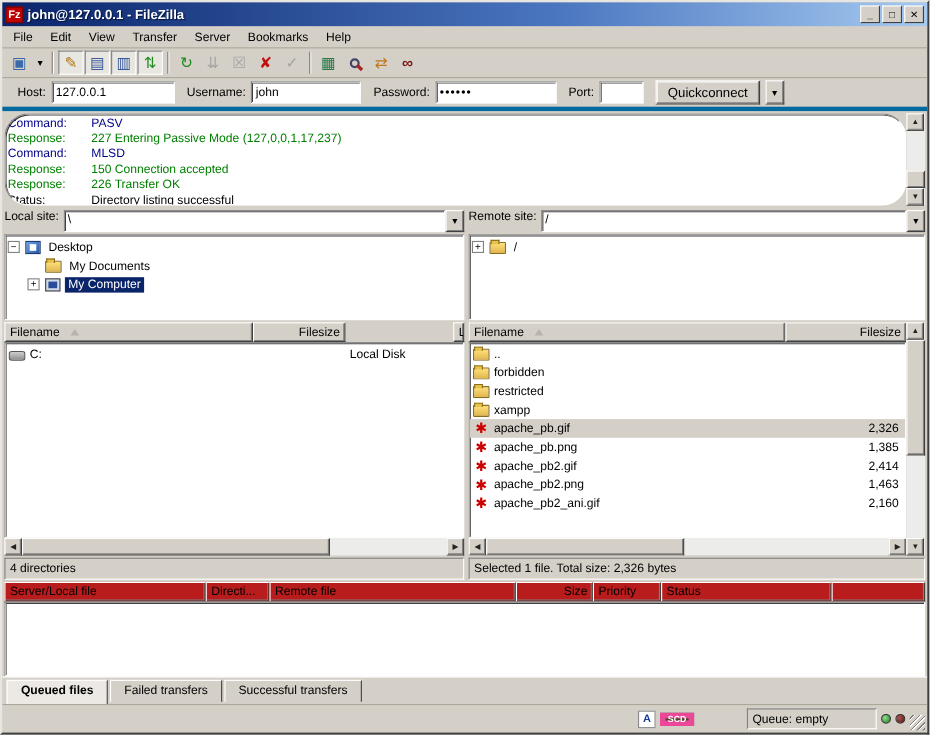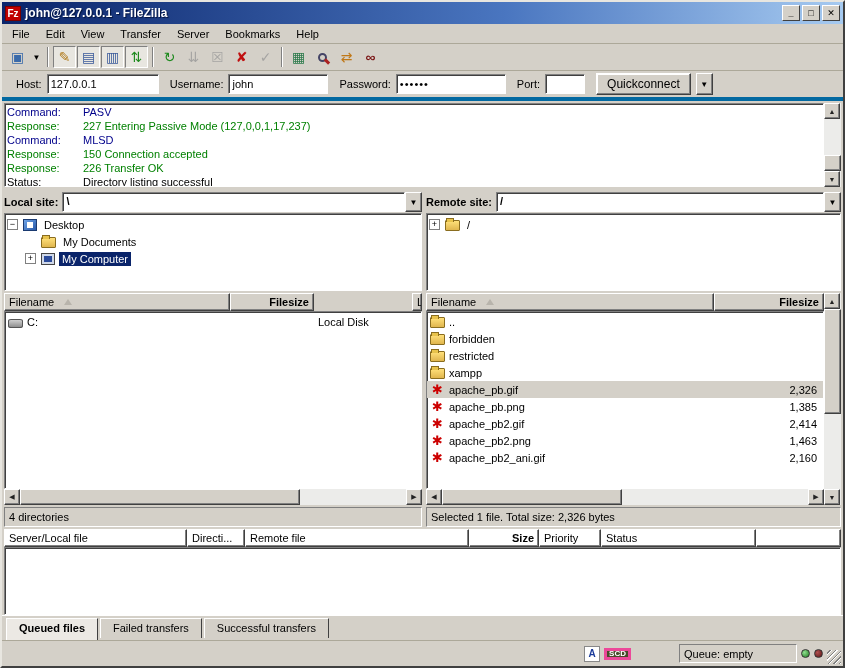--- a/index.html
+++ b/index.html
@@ -48,42 +48,42 @@
   .qc-btn { height:22px; padding:2px 10px; background:#d4d0c8; border:1px solid; border-color:#fff #404040 #404040 #fff;
     box-shadow:inset -1px -1px 0 #808080, inset 1px 1px 0 #fff; font-family:inherit; font-size:12px; }
   .qc-drop { width:17px; height:22px; background:#d4d0c8; border:1px solid; border-color:#fff #404040 #404040 #fff;
     box-shadow:inset -1px -1px 0 #808080; display:flex; align-items:center; justify-content:center; font-size:8px; }
 
   
   .sunken { background:#fff; border:1px solid; border-color:#808080 #fff #fff #808080; box-shadow:inset 1px 1px 0 #404040; }
 
   
   .log-wrap { margin:2px; height:84px; flex:0 0 84px; display:flex; }
-  .log { flex:1; overflow:hidden; padding:1px 2px; }
+  .log { flex:1; overflow:hidden; padding:1px 2px;border-radius:22px; }
   .log-line { display:flex; line-height:14px; white-space:nowrap; }
   .log-label { width:76px; flex:0 0 76px; }
   .log-command { color:#00008b; }
   .log-response { color:#008000; }
   .log-status { color:#000; }
 
   
   .vscroll { width:17px; flex:0 0 17px; background:#ececea; display:flex; flex-direction:column; }
   .hscroll { height:16px; flex:0 0 16px; background:#ececea; display:flex; }
   .sb-btn { width:16px; height:16px; flex:0 0 16px; background:#d4d0c8; border:1px solid; border-color:#fff #404040 #404040 #fff;
     box-shadow:inset -1px -1px 0 #808080; display:flex; align-items:center; justify-content:center;
     font-size:7px; color:#222; }
   .sb-thumb { background:#d4d0c8; border:1px solid; border-color:#fff #404040 #404040 #fff; box-shadow:inset -1px -1px 0 #808080; }
   .sb-track { flex:1; }
 
   
   .panes-row { flex:0 0 100px; display:flex; margin:2px 2px 0 2px; gap:4px; }
   .pane { display:flex; flex-direction:column; }
   .pane-local-top { width:418px; flex:0 0 418px; }
   .pane-remote-top { flex:1; }
-  .site-row { height:22px; flex:0 0 22px; display:flex; align-items:center; gap:4px;font-weight:bold; }
+  .site-row { height:22px; flex:0 0 22px; display:flex; gap:4px; }
   .combo { flex:1; display:flex; height:20px; }
   .combo-text { flex:1; background:#fff; border:1px solid #808080; border-color:#808080 #fff #fff #808080;
     box-shadow:inset 1px 1px 0 #404040; padding:2px 3px; }
   .combo-btn { width:17px; height:20px; background:#d4d0c8; border:1px solid; border-color:#fff #404040 #404040 #fff;
     box-shadow:inset -1px -1px 0 #808080; display:flex; align-items:center; justify-content:center; font-size:8px; }
   .tree { flex:1; overflow:hidden; padding:2px; }
   .tree-item { display:flex; align-items:center; height:17px; white-space:nowrap; }
   .indent1 { padding-left:18px; }
   .expander { width:11px; height:11px; flex:0 0 11px; background:#fff; border:1px solid #808080; color:#000;
     font-size:9px; line-height:9px; text-align:center; margin-right:5px; }
@@ -106,21 +106,21 @@
   .ic-file-red { color:#cc0000; font-size:13px; line-height:13px; width:15px; text-align:center; }
 
   
   .lists-row { flex:0 0 234px; display:flex; margin:2px 2px 0 2px; gap:4px; }
   .list-pane { display:flex; flex-direction:column; }
   .list-local { width:418px; flex:0 0 418px; }
   .list-remote { flex:1; }
   .hdr-row { height:18px; flex:0 0 18px; display:flex; background:#d4d0c8; }
   .hdr-cell { border:1px solid; border-color:#fff #404040 #404040 #fff; box-shadow:inset -1px -1px 0 #808080;
     padding:1px 4px; display:flex; align-items:center; overflow:hidden; white-space:nowrap; }
-  .hdr-right { justify-content:flex-end;font-weight:bold; }
+  .hdr-right { justify-content:flex-end; }
   .sort-arrow { width:0; height:0; border-left:4px solid transparent; border-right:4px solid transparent;
     border-bottom:6px solid #b8b4ac; margin-left:10px; }
   .list-body { flex:1; background:#fff; border:1px solid; border-color:#808080 #fff #fff #808080;
     box-shadow:inset 1px 1px 0 #404040; overflow:hidden; padding-top:1px; }
   .file-row { display:flex; align-items:center; height:17px; padding-left:3px; white-space:nowrap; }
   .file-row.sel { background:#d4d0c8; }
   .cell-name { flex:1; overflow:hidden; }
   .cell-size { width:92px; flex:0 0 92px; text-align:right; padding-right:6px; }
   .list-status { height:20px; flex:0 0 20px; margin-top:2px; background:#d4d0c8; border:1px solid;
     border-color:#808080 #fff #fff #808080; display:flex; align-items:center; padding:0 4px; }
@@ -129,41 +129,41 @@
 
   
   .lc-name { width:226px; flex:0 0 226px; }
   .lc-size { width:84px; flex:0 0 84px; }
   .lc-type { width:98px; flex:0 0 98px;margin-top:46px; }
   .lc-mod  { flex:1; }
   .lrow-name { width:310px; flex:0 0 310px; display:flex; align-items:center; }
   .lrow-type { width:98px; flex:0 0 98px; }
 
   
-  .queue-hdr { flex:0 0 18px; display:flex; background:#ffffff; margin:2px 2px 0 2px; }
+  .queue-hdr { flex:0 0 18px; display:flex; background:#b91c1c; margin:2px 2px 0 2px; }
   .q-c1 { width:183px; flex:0 0 183px; } .q-c2 { width:58px; flex:0 0 58px; } .q-c3 { width:224px; flex:0 0 224px; }
   .q-c4 { width:70px; flex:0 0 70px; } .q-c5 { width:62px; flex:0 0 62px; } .q-c6 { width:155px; flex:0 0 155px; }
   .q-c7 { flex:1; }
   .queue-body { flex:1; margin:0 2px; background:#fff; border:1px solid; border-color:#808080 #fff #fff #808080;
     box-shadow:inset 1px 1px 0 #404040; }
 
   
   .tabs-row { flex:0 0 24px; display:flex; align-items:flex-start; padding:2px 0 0 4px; gap:2px;
     border-top:1px solid #fff; }
   .tab { height:20px; padding:3px 12px; background:#d4d0c8; border:1px solid; border-color:#fff #404040 #808080 #fff;
     border-bottom:none; }
   .tab.active { background:#ece9e4; font-weight:bold; border-color:#fff #404040 #ece9e4 #fff; height:22px; }
 
   
   .statusbar { flex:0 0 26px; display:flex; align-items:center; justify-content:flex-end; gap:4px;
     border-top:1px solid #aca899; padding:2px 2px 2px 4px; }
   .sb-ascii { width:16px; height:16px; background:#fff; border:1px solid #888; color:#1a3a9a; font-size:10px;
     font-weight:bold; display:flex; align-items:center; justify-content:center; }
   .sb-badge { height:12px; background:#4a4a2a; color:#fff; font-size:8px; font-weight:bold; padding:1px 2px;
-    border:3px solid #ec4899; display:flex; align-items:center; }
+    border:5px solid #ec4899; display:flex; align-items:center; }
   .sb-queue { width:118px; height:19px; background:#d4d0c8; border:1px solid; border-color:#808080 #fff #fff #808080;
     display:flex; align-items:center; padding:0 4px;margin-left:44px; }
   .led { width:9px; height:9px; border-radius:50%; border:1px solid #333; }
   .led-green { background:radial-gradient(circle at 35% 35%,#8fe08f,#1e7a1e); }
   .led-red { background:radial-gradient(circle at 35% 35%,#b05050,#5a1515); }
   .grip { width:14px; height:14px; align-self:flex-end;
     background:repeating-linear-gradient(135deg,transparent 0 2px,#808080 2px 3px,#fff 3px 4px); }
 </style>
 </head>
 <body>

